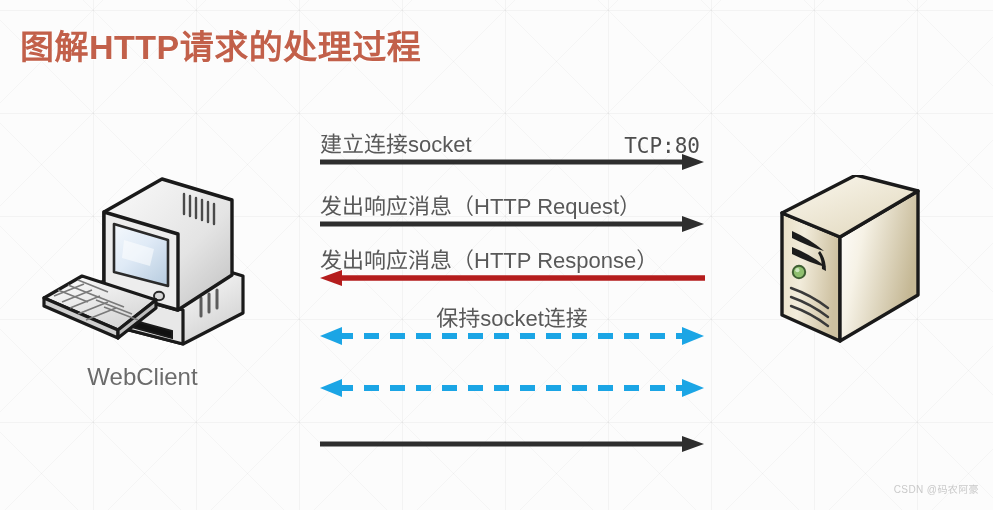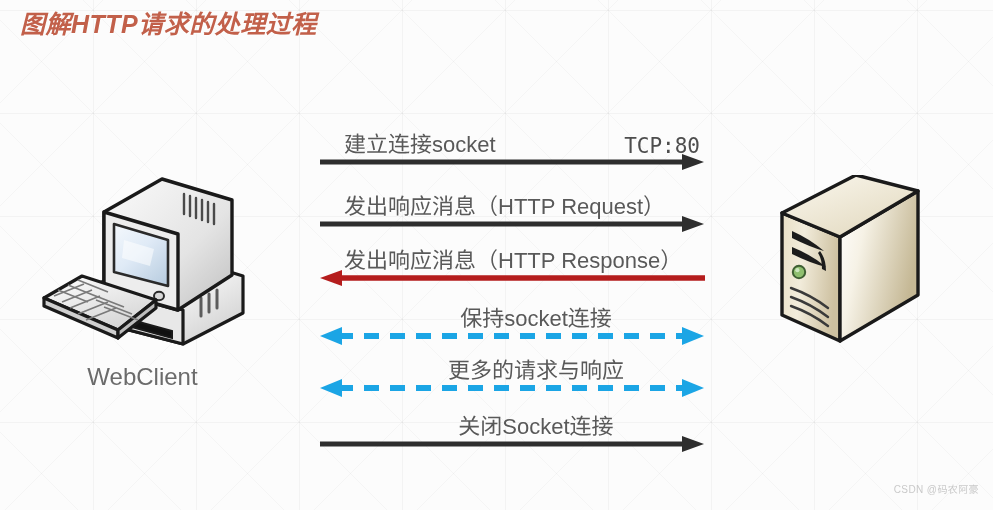--- a/index.html
+++ b/index.html
@@ -24,28 +24,27 @@
       linear-gradient(45deg, transparent calc(50% - 0.5px), rgba(0,0,0,0.028) calc(50% - 0.5px), rgba(0,0,0,0.028) calc(50% + 0.5px), transparent calc(50% + 0.5px)),
       linear-gradient(-45deg, transparent calc(50% - 0.5px), rgba(0,0,0,0.028) calc(50% - 0.5px), rgba(0,0,0,0.028) calc(50% + 0.5px), transparent calc(50% + 0.5px));
     background-size: 103px 103px, 103px 103px, 103px 103px, 103px 103px;
     background-position: -10px 10px, -10px 10px, -10px 10px, -10px 10px;
   }
 
   
   .title {
     position: absolute;
     left: 20px;
-    top: 4px;
-    font-size: 25px;
+    top: 20px;
+    font-size: 34px;
     font-weight: bold;
     letter-spacing: 0.5px;
     color: #c2604a;
     white-space: nowrap;
     text-shadow: 0 1px 0 rgba(255,255,255,0.85);
-    font-style: italic;
   }
 
   
   .node-label {
     position: absolute;
     font-size: 24px;
     color: #6b6b6b;
     white-space: nowrap;
     text-align: center;
   }
@@ -64,21 +63,20 @@
     width: 388px;
     height: 62px;
   }
   .flow-text {
     position: absolute;
     bottom: 14px;
     font-size: 22px;
     color: #595959;
     white-space: nowrap;
     text-shadow: 0 1px 0 rgba(255,255,255,0.7);
-    margin-left: 24px;
   }
   .flow-text.left   { left: 2px; }
   .flow-text.center { left: 0; width: 100%; text-align: center; }
   .flow-sub {
     position: absolute;
     bottom: 14px;
     right: 6px;
     font-size: 21px;
     font-family: "DejaVu Sans Mono", "Liberation Mono", monospace;
     color: #4d4d4d;
@@ -238,30 +236,28 @@
   <div class="flow-row" style="top:284px;">
     <div class="flow-text center">保持socket连接</div>
     <svg class="arrow-svg" viewBox="0 0 388 20">
       <line x1="20" y1="10" x2="368" y2="10" stroke="#1ba5e5" stroke-width="6" stroke-dasharray="15 11" stroke-linecap="butt"></line>
       <polygon points="2,10 24,1 24,19" fill="#1ba5e5"></polygon>
       <polygon points="386,10 364,1 364,19" fill="#1ba5e5"></polygon>
     </svg>
   </div>
 
   <div class="flow-row" style="top:336px;">
-    <div class="flow-text center">更多的请求与响应</div>
     <svg class="arrow-svg" viewBox="0 0 388 20">
       <line x1="20" y1="10" x2="368" y2="10" stroke="#1ba5e5" stroke-width="6" stroke-dasharray="15 11" stroke-linecap="butt"></line>
       <polygon points="2,10 24,1 24,19" fill="#1ba5e5"></polygon>
       <polygon points="386,10 364,1 364,19" fill="#1ba5e5"></polygon>
     </svg>
   </div>
 
   <div class="flow-row" style="top:392px;">
-    <div class="flow-text center">关闭Socket连接</div>
     <svg class="arrow-svg" viewBox="0 0 388 20">
       <line x1="2" y1="10" x2="368" y2="10" stroke="#2e2e2e" stroke-width="5"></line>
       <polygon points="386,10 364,2 364,18" fill="#2e2e2e"></polygon>
     </svg>
   </div>
 
   <div class="watermark">CSDN @码农阿豪</div>
 
 </div>
 

